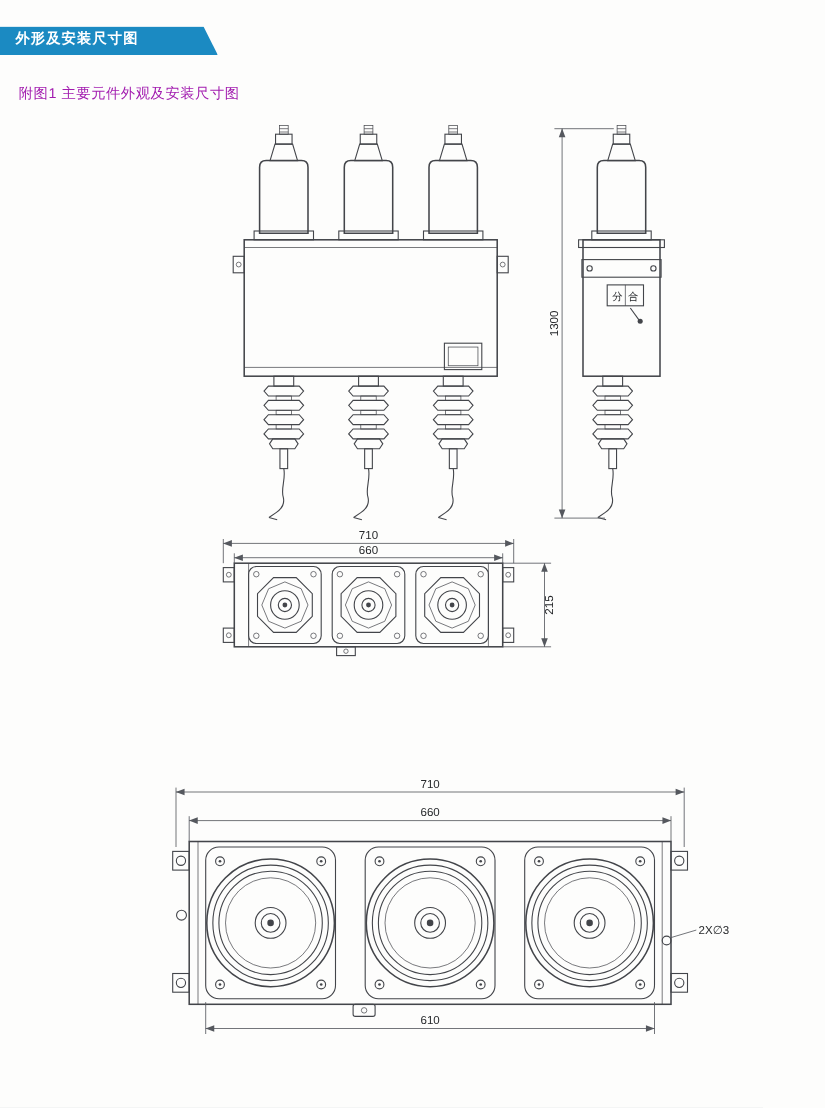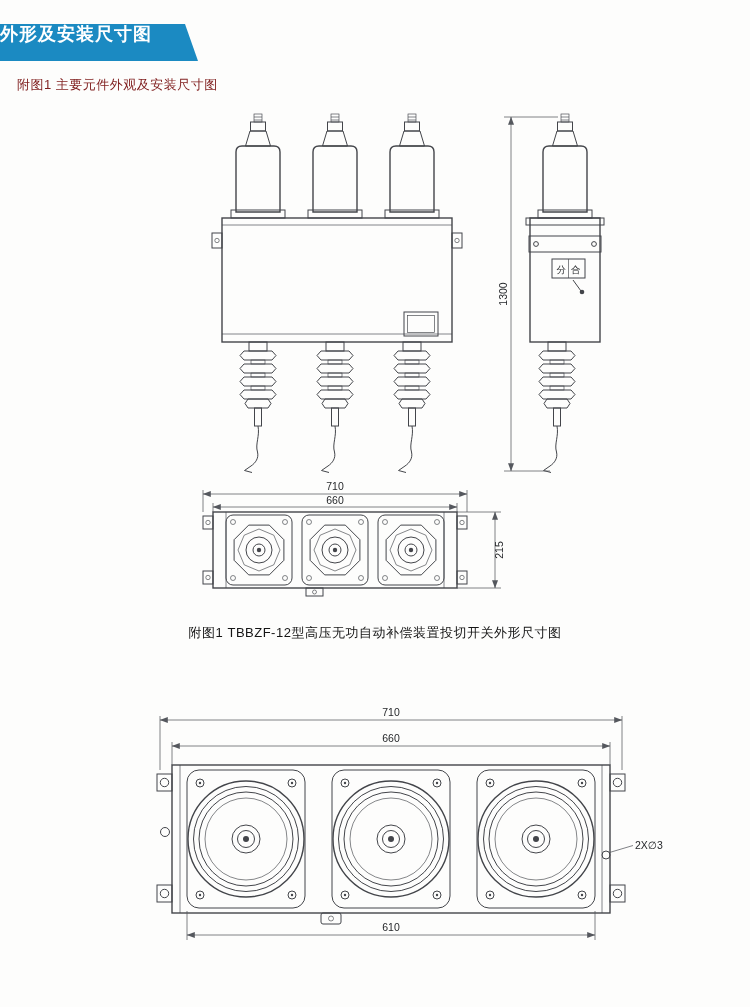--- a/index.html
+++ b/index.html
@@ -1,22 +1,22 @@
 <!DOCTYPE html>
 <html><head>
 <meta charset="utf-8">
 <style>
   html,body{margin:0;padding:0;background:#e9eced;}
   .page{position:relative;width:750px;height:1007px;background:#fdfdfc;
         font-family:"Liberation Sans",sans-serif;overflow:hidden;margin:0 auto;}
-  .banner{position:absolute;top:24px;left:0;width:198px;height:37px;background:#1b8ac2;
+  .banner{position:absolute;top:24px;left:0;width:198px;height:26px;background:#1b8ac2;
           clip-path:polygon(0 0,calc(100% - 13px) 0,100% 100%,0 100%);
-          color:#ffffff;font-size:18px;font-weight:bold;line-height:21px;
-          box-sizing:border-box;letter-spacing:1px;}
-  .intro{position:absolute;top:76px;left:17px;font-size:13px;color:#7f1d1d;letter-spacing:.5px;}
+          color:#ffffff;font-size:13px;font-weight:bold;line-height:21px;
+          padding-left:14px;box-sizing:border-box;letter-spacing:1px;}
+  .intro{position:absolute;top:76px;left:17px;font-size:13px;color:#a21caf;letter-spacing:.5px;}
   .caption{position:absolute;left:0;width:100%;text-align:center;font-size:13px;
            color:#151515;letter-spacing:.5px;}
   .c1{top:624px;}
   .c2{top:955px;}
   svg.overlay{position:absolute;left:0;top:0;width:750px;height:1007px;}
   .ln{fill:none;stroke:#43454a;stroke-width:1;}
   .ln2{stroke-width:1.4;}
   .thin{stroke-width:.65;}
   .dimln{fill:none;stroke:#55585e;stroke-width:.75;}
   .solid{fill:#43454a;stroke:none;}
@@ -208,15 +208,14 @@
       <line class="dimln" x1="595" y1="911" x2="595" y2="940"></line>
       <line class="dimln" x1="187" y1="935" x2="595" y2="935" marker-start="url(#arr)" marker-end="url(#arr)"></line>
       <text class="dim" x="391" y="931" text-anchor="middle">610</text>
 
       <circle class="ln" cx="606" cy="855" r="4"></circle>
       <line class="dimln" x1="609.5" y1="852.5" x2="633" y2="845.5"></line>
       <text class="dim" x="635" y="849" text-anchor="start">2X∅3</text>
     </g>
   </svg>
 
-  <div class="caption c1">附图1 TBBZF-12型高压无功自动补偿装置投切开关外形尺寸图</div>
 
 </div>
 
 </body></html>

